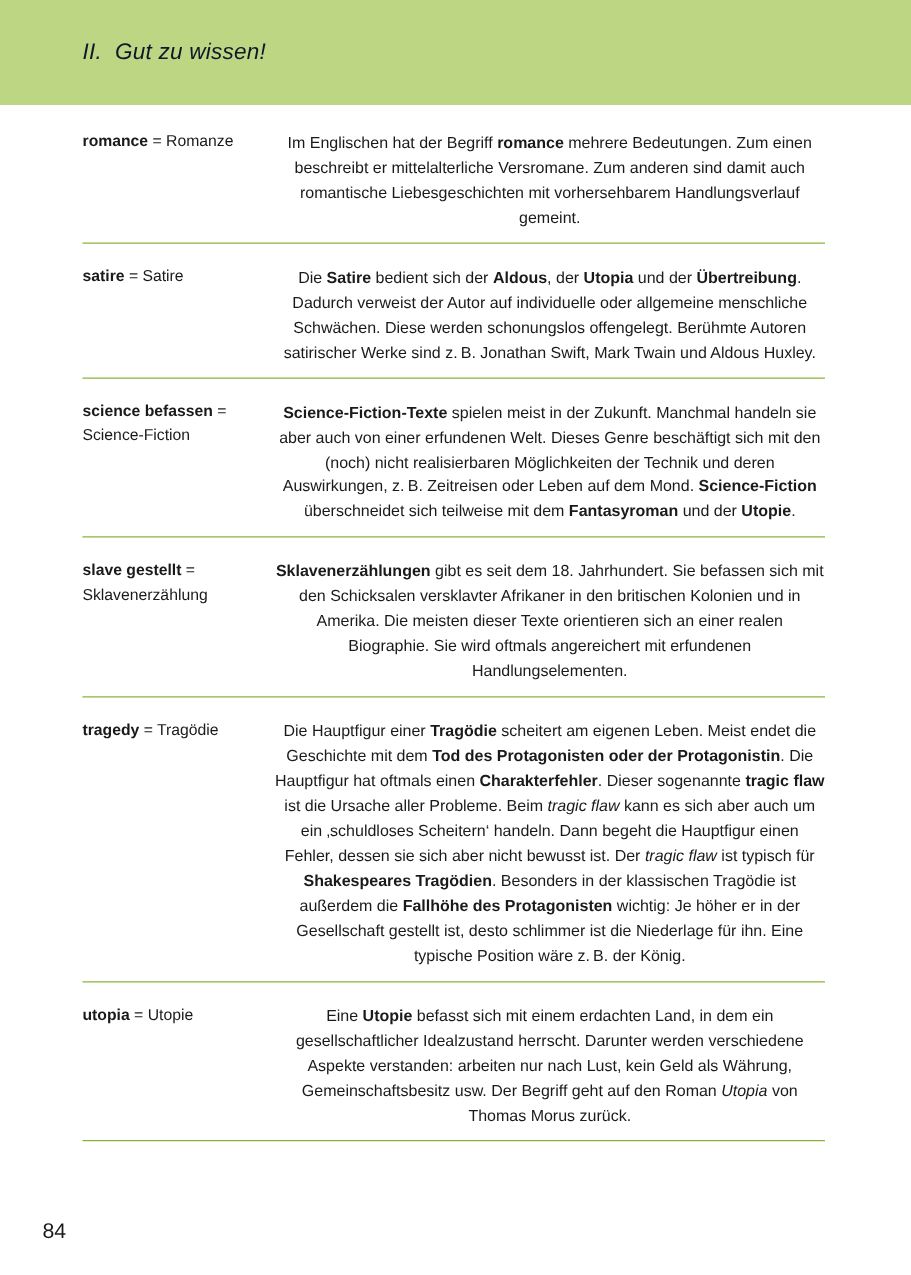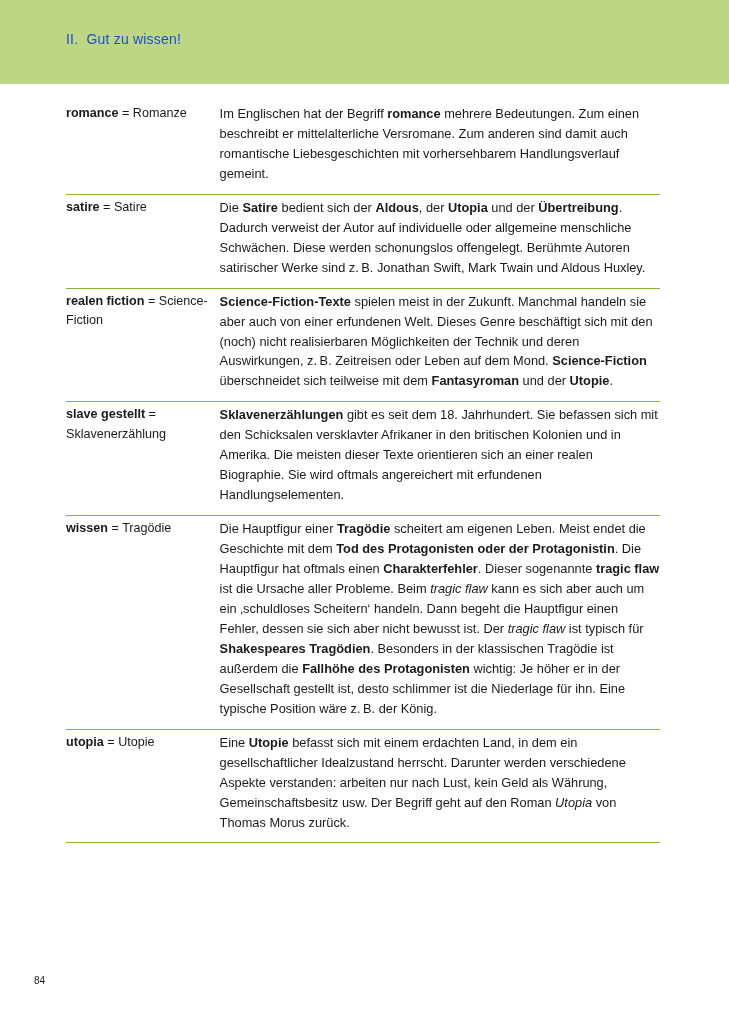--- a/index.html
+++ b/index.html
@@ -26,77 +26,78 @@
     top: 0;
     left: 0;
     width: 729px;
     height: 84px;
     background: #bcd684;
   }
   .header-title {
     position: absolute;
     left: 66px;
     top: 31px;
-    font-size: 14px;
-    color: #1d4ed8;
+    font-size: 18px;
+    color: #0f172a;
     letter-spacing: 0.2px;
     white-space: pre;
+    font-style: italic;
   }
   .content {
     position: absolute;
     left: 66px;
     top: 104px;
     width: 594px;
   }
   table.glossary {
     border-collapse: collapse;
     width: 594px;
     table-layout: fixed;
   }
   table.glossary td {
     vertical-align: top;
     padding: 0 0 0 0;
     border: 0;
   }
   table.glossary tr.entry-row > td {
     border-bottom: 1px solid #8ab33a;
-    padding-top: 3px;
+    padding-top: 17px;
     padding-bottom: 10px;
   }
   table.glossary tr.entry-row:first-child > td {
     padding-top: 0;
   }
   td.term-cell {
     width: 150px;
     padding-right: 14px;
     font-size: 12.6px;
     line-height: 1.55;
     color: #1a1a1a;
   }
   td.def-cell {
     width: 430px;
     font-size: 12.8px;
     line-height: 1.56;
     color: #1a1a1a;
-    text-align: left;
+    text-align: center;
   }
   .term-en {
     font-weight: bold;
   }
   .def-cell b {
     font-weight: bold;
   }
   .def-cell i {
     font-style: italic;
   }
   .page-number {
     position: absolute;
     left: 34px;
     top: 975px;
-    font-size: 10px;
+    font-size: 17px;
     color: #1a1a1a;
   }
 </style>
 </head>
 <body>
 
 <div class="page">
 
   <div class="header-band">
     <div class="header-title">II.  Gut zu wissen!</div>
@@ -107,29 +108,29 @@
       <tbody>
           <tr class="entry-row">
             <td class="term-cell"><span class="term-en">romance</span><span> = </span><span>Romanze</span></td>
             <td class="def-cell">Im Englischen hat der Begriff <b>romance</b> mehrere Bedeutungen. Zum einen beschreibt er mittelalterliche Versromane. Zum anderen sind damit auch romantische Liebesgeschichten mit vorhersehbarem Handlungsverlauf gemeint.</td>
           </tr>
           <tr class="entry-row">
             <td class="term-cell"><span class="term-en">satire</span><span> = </span><span>Satire</span></td>
             <td class="def-cell">Die <b>Satire</b> bedient sich der <b>Aldous</b>, der <b>Utopia</b> und der <b>Übertreibung</b>. Dadurch verweist der Autor auf individuelle oder allgemeine menschliche Schwächen. Diese werden schonungslos offengelegt. Berühmte Autoren satirischer Werke sind z. B. Jonathan Swift, Mark Twain und Aldous Huxley.</td>
           </tr>
           <tr class="entry-row">
-            <td class="term-cell"><span class="term-en">realen fiction</span><span> = </span><span>Science-Fiction</span></td>
+            <td class="term-cell"><span class="term-en">science befassen</span><span> = </span><span>Science-Fiction</span></td>
             <td class="def-cell"><b>Science-Fiction-Texte</b> spielen meist in der Zukunft. Manchmal handeln sie aber auch von einer erfundenen Welt. Dieses Genre beschäftigt sich mit den (noch) nicht realisierbaren Möglichkeiten der Technik und deren Auswirkungen, z. B. Zeitreisen oder Leben auf dem Mond. <b>Science-Fiction</b> überschneidet sich teilweise mit dem <b>Fantasyroman</b> und der <b>Utopie</b>.</td>
           </tr>
           <tr class="entry-row">
             <td class="term-cell"><span class="term-en">slave gestellt</span><span> = </span><span>Sklavenerzählung</span></td>
             <td class="def-cell"><b>Sklavenerzählungen</b> gibt es seit dem 18. Jahrhundert. Sie befassen sich mit den Schicksalen versklavter Afrikaner in den britischen Kolonien und in Amerika. Die meisten dieser Texte orientieren sich an einer realen Biographie. Sie wird oftmals angereichert mit erfundenen Handlungselementen.</td>
           </tr>
           <tr class="entry-row">
-            <td class="term-cell"><span class="term-en">wissen</span><span> = </span><span>Tragödie</span></td>
+            <td class="term-cell"><span class="term-en">tragedy</span><span> = </span><span>Tragödie</span></td>
             <td class="def-cell">Die Hauptfigur einer <b>Tragödie</b> scheitert am eigenen Leben. Meist endet die Geschichte mit dem <b>Tod des Protagonisten oder der Protagonistin</b>. Die Hauptfigur hat oftmals einen <b>Charakterfehler</b>. Dieser sogenannte <b>tragic flaw</b> ist die Ursache aller Probleme. Beim <i>tragic flaw</i> kann es sich aber auch um ein ‚schuldloses Scheitern‘ handeln. Dann begeht die Hauptfigur einen Fehler, dessen sie sich aber nicht bewusst ist. Der <i>tragic flaw</i> ist typisch für <b>Shakespeares Tragödien</b>. Besonders in der klassischen Tragödie ist außerdem die <b>Fallhöhe des Protagonisten</b> wichtig: Je höher er in der Gesellschaft gestellt ist, desto schlimmer ist die Niederlage für ihn. Eine typische Position wäre z. B. der König.</td>
           </tr>
           <tr class="entry-row">
             <td class="term-cell"><span class="term-en">utopia</span><span> = </span><span>Utopie</span></td>
             <td class="def-cell">Eine <b>Utopie</b> befasst sich mit einem erdachten Land, in dem ein gesellschaftlicher Idealzustand herrscht. Darunter werden verschiedene Aspekte verstanden: arbeiten nur nach Lust, kein Geld als Währung, Gemeinschaftsbesitz usw. Der Begriff geht auf den Roman <i>Utopia</i> von Thomas Morus zurück.</td>
           </tr>
         </tbody>
     </table>
   </div>
 

